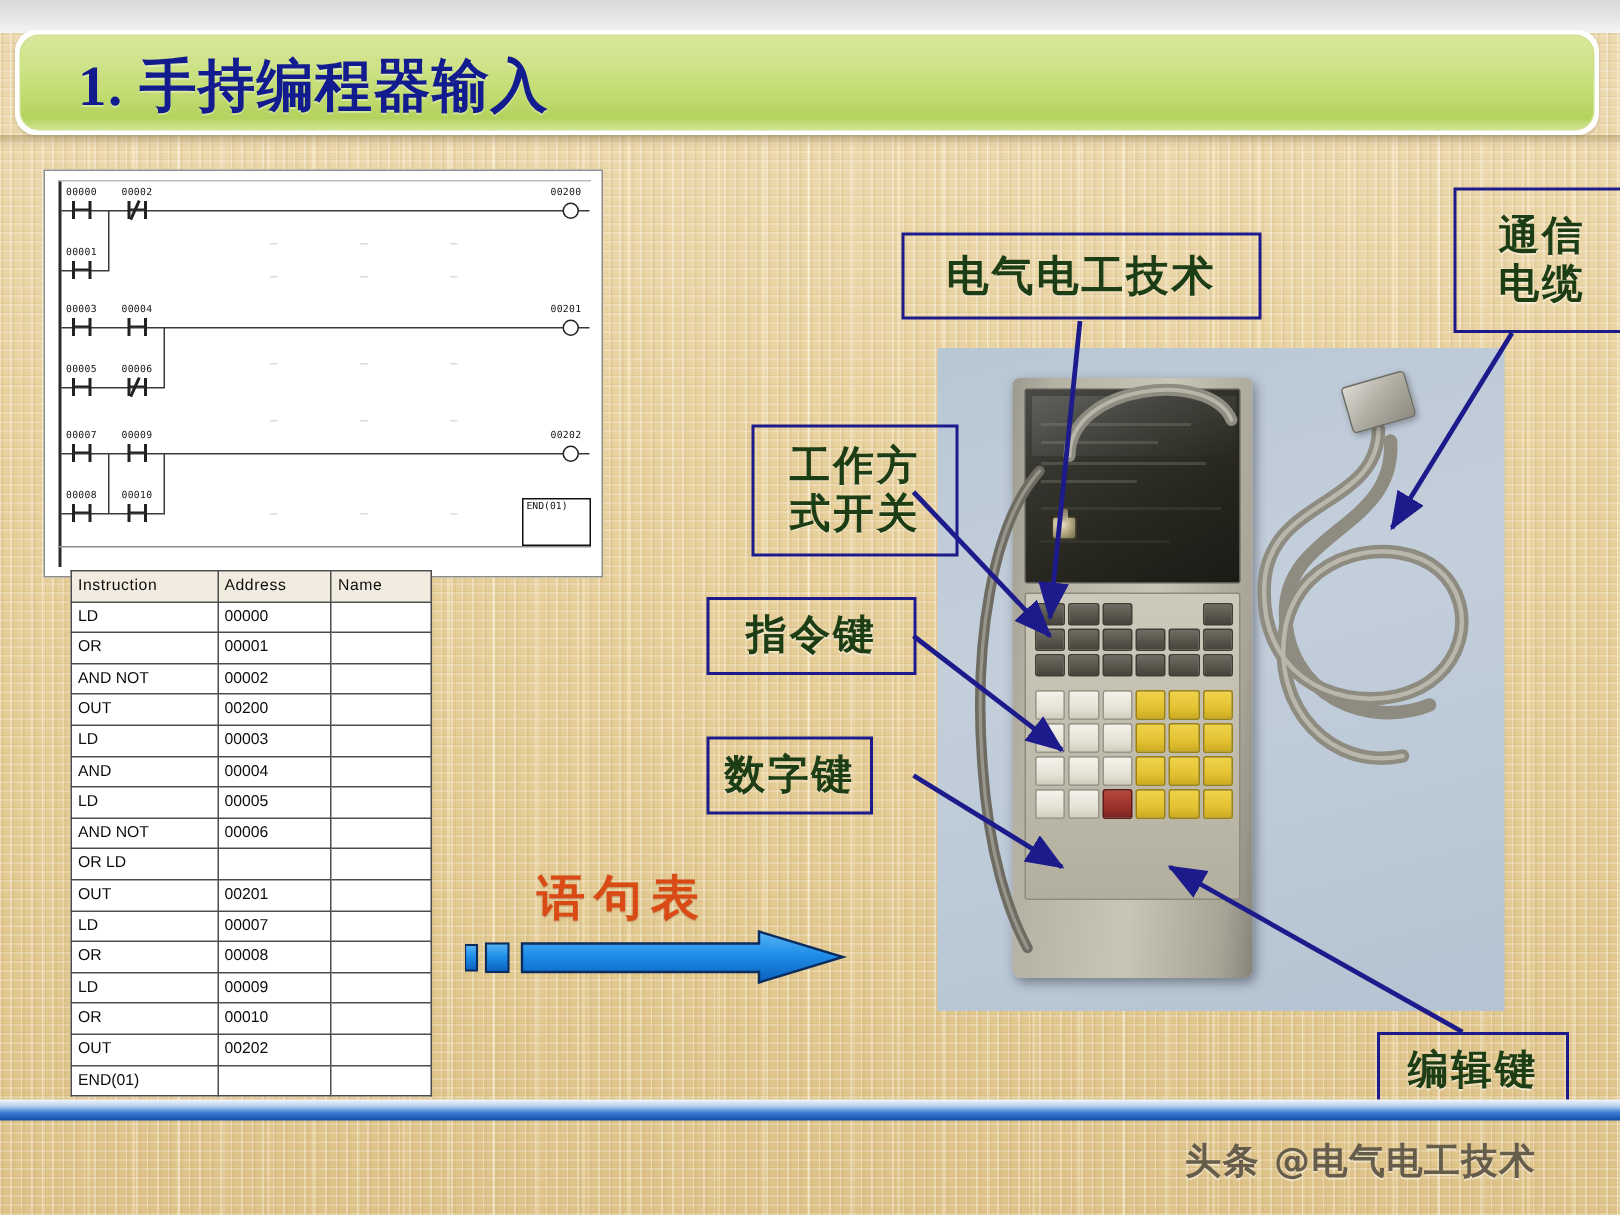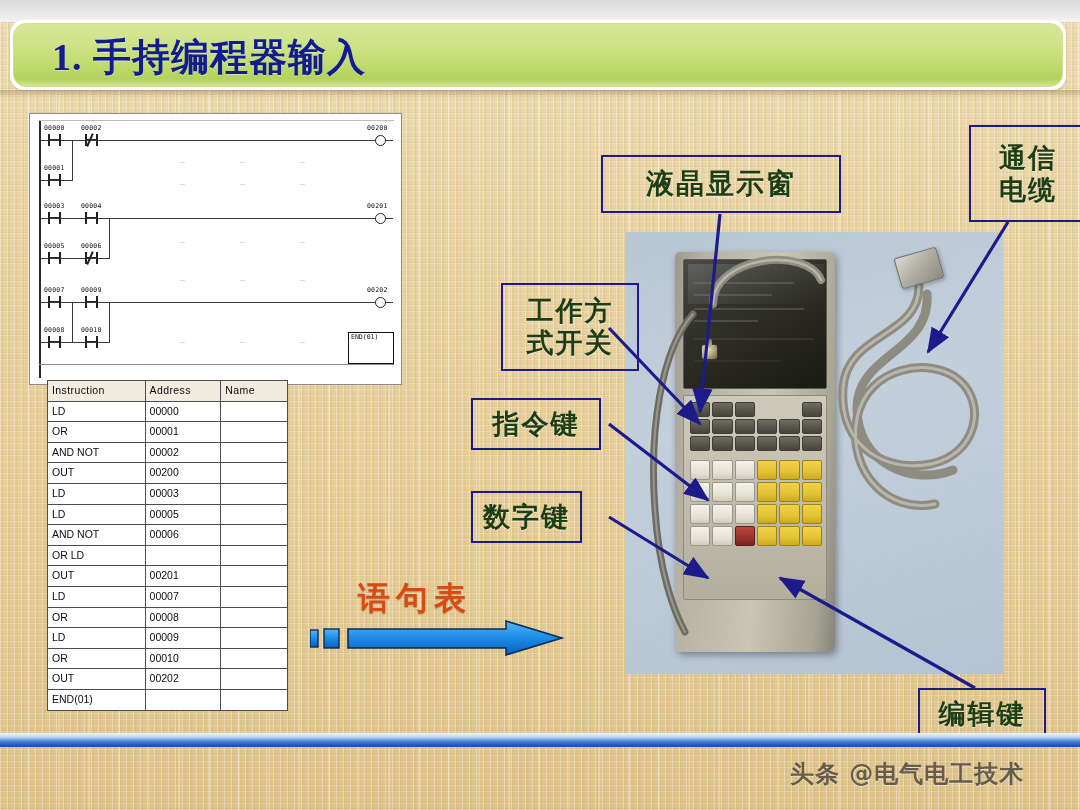--- a/index.html
+++ b/index.html
@@ -156,21 +156,21 @@
     font-weight:bold;
     text-align:center;
     display:flex; align-items:center; justify-content:center;
     line-height:1.18;
     letter-spacing:2px;
     text-shadow:0 1px 0 rgba(255,255,255,.45);
   }
   #co-lcd   { left:601px; top:155px; width:240px; height:58px; font-size:28px; }
   #co-cable { left:969px; top:125px; width:118px; height:97px; font-size:27px; }
   #co-mode  { left:471px; top:283px; width:138px; height:88px; font-size:27px;margin-left:30px; }
-  #co-instr { left:471px; top:398px; width:130px; height:52px; font-size:27px; }
+  #co-instr { left:471px; top:398px; width:140px; height:52px; font-size:27px; }
   #co-num   { left:471px; top:491px; width:111px; height:52px; font-size:27px; }
   #co-edit  { left:918px; top:688px; width:128px; height:51px; font-size:27px; }
 
   
   #stmt-text{
     position:absolute; left:358px; top:577px;
     font-family:"DejaVu Serif","Liberation Serif",serif;
     font-size:32px; font-weight:bold; color:#d94a14;
     letter-spacing:6px;
     text-shadow:0 1px 1px rgba(120,40,10,.35);
@@ -345,20 +345,25 @@
         <td class="c1">OUT</td>
         <td class="c2">00200</td>
         <td class="c3"></td>
       </tr>
       <tr>
         <td class="c1">LD</td>
         <td class="c2">00003</td>
         <td class="c3"></td>
       </tr>
       <tr>
+        <td class="c1">AND</td>
+        <td class="c2">00004</td>
+        <td class="c3"></td>
+      </tr>
+      <tr>
         <td class="c1">LD</td>
         <td class="c2">00005</td>
         <td class="c3"></td>
       </tr>
       <tr>
         <td class="c1">AND NOT</td>
         <td class="c2">00006</td>
         <td class="c3"></td>
       </tr>
       <tr>
@@ -497,21 +502,21 @@
   </defs>
   <line x1="720" y1="214" x2="700" y2="412" stroke="#1d1b8c" stroke-width="3.2" marker-end="url(#ah)"></line>
   <line x1="1008" y1="222" x2="928" y2="352" stroke="#1d1b8c" stroke-width="3.2" marker-end="url(#ah)"></line>
   <line x1="609" y1="328" x2="700" y2="424" stroke="#1d1b8c" stroke-width="3.2" marker-end="url(#ah)"></line>
   <line x1="609" y1="424" x2="708" y2="500" stroke="#1d1b8c" stroke-width="3.2" marker-end="url(#ah)"></line>
   <line x1="609" y1="517" x2="708" y2="578" stroke="#1d1b8c" stroke-width="3.2" marker-end="url(#ah)"></line>
   <line x1="975" y1="688" x2="780" y2="578" stroke="#1d1b8c" stroke-width="3.2" marker-end="url(#ah)"></line>
 </svg>
 
 <div class="callout" id="co-lcd">
-  <span>液晶显示窗</span>
+  <span>电气电工技术</span>
 </div>
 <div class="callout" id="co-cable">
   <span class="ml">通信<br>电缆</span>
 </div>
 <div class="callout" id="co-mode">
   <span class="ml">工作方<br>式开关</span>
 </div>
 <div class="callout" id="co-instr">
   <span>指令键</span>
 </div>

